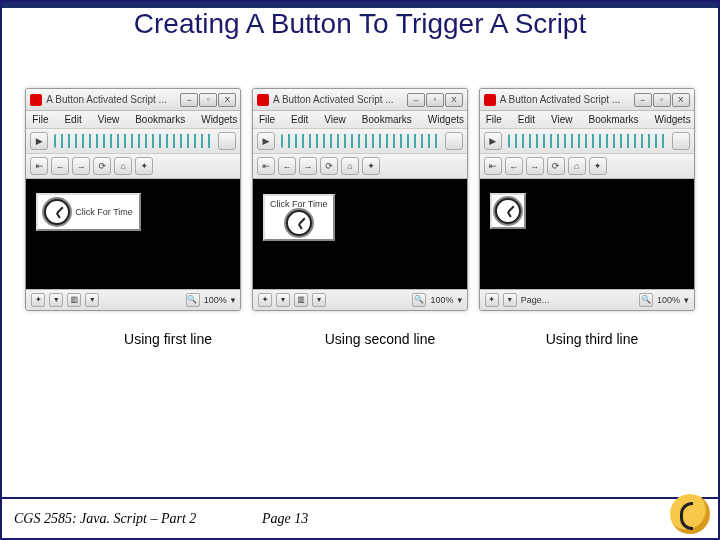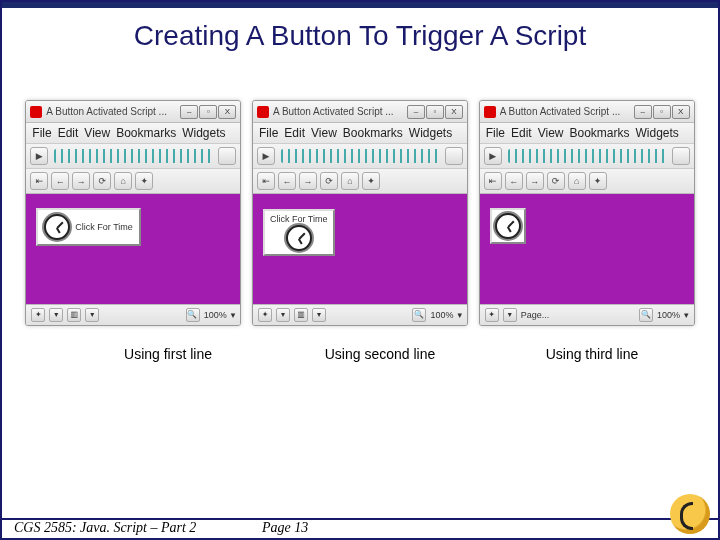--- a/index.html
+++ b/index.html
@@ -14,21 +14,20 @@
   }
   .top-bar {
     height: 6px;
     background: #1a2a6a;
     width: 100%;
   }
   .title {
     text-align: center;
     font-size: 28px;
     color: #1a1a6a;
-    margin-top: 12px;
     font-weight: normal;
   }
   .windows-row {
     display: flex;
     justify-content: space-around;
     margin-top: 48px;
     padding: 0 18px;
   }
   .browser-window {
     width: 216px;
@@ -63,23 +62,23 @@
     border: 1px solid #888;
     border-radius: 2px;
     font-size: 8px;
     text-align: center;
     line-height: 12px;
     color: #333;
   }
   .win-btn.close { color: #333; }
   .menubar {
     display: flex;
-    gap: 6px;
+    gap: 16px;
     padding: 3px 6px;
-    font-size: 12px;
+    font-size: 10px;
     color: #222;
     background: linear-gradient(#f6f6f6,#e6e6e6);
     border-bottom: 1px solid #ccc;
   }
   .toolbar {
     display: flex;
     align-items: center;
     gap: 3px;
     padding: 3px 4px;
     background: linear-gradient(#f4f4f4,#e4e4e4);
@@ -103,21 +102,21 @@
     border-radius: 2px;
   }
   .navbar {
     display: flex;
     gap: 3px;
     padding: 3px 4px;
     background: linear-gradient(#f4f4f4,#e4e4e4);
     border-bottom: 1px solid #bbb;
   }
   .content-area {
-    background: #a21caf;
+    background: #000000;
     height: 110px;
     padding: 14px 10px;
     position: relative;
   }
   .button-container {
     background: #fff;
     border: 2px outset #ddd;
     display: inline-flex;
     align-items: center;
     padding: 4px 6px;
@@ -169,24 +168,24 @@
     justify-content: flex-end;
     margin-top: 20px;
     padding: 0 20px;
     font-size: 14px;
     color: #000;
   }
   .captions-row > div { width: 212px; text-align: center; }
   .footer {
     position: absolute;
     bottom: 0; left: 0; right: 0;
-    height: 20px;
+    height: 41px;
     border-top: 2px solid #1a1a6a;
     display: flex;
-    align-items: flex-start;
+    align-items: center;
     padding: 0 12px;
     font-size: 14px;
     font-style: italic;
     font-family: "Times New Roman", serif;
   }
   .footer-left { width: 230px; }
   .footer-center { position: absolute; left: 260px; }
   .footer-right { position: absolute; left: 425px; }
   .logo {
     position: absolute;

